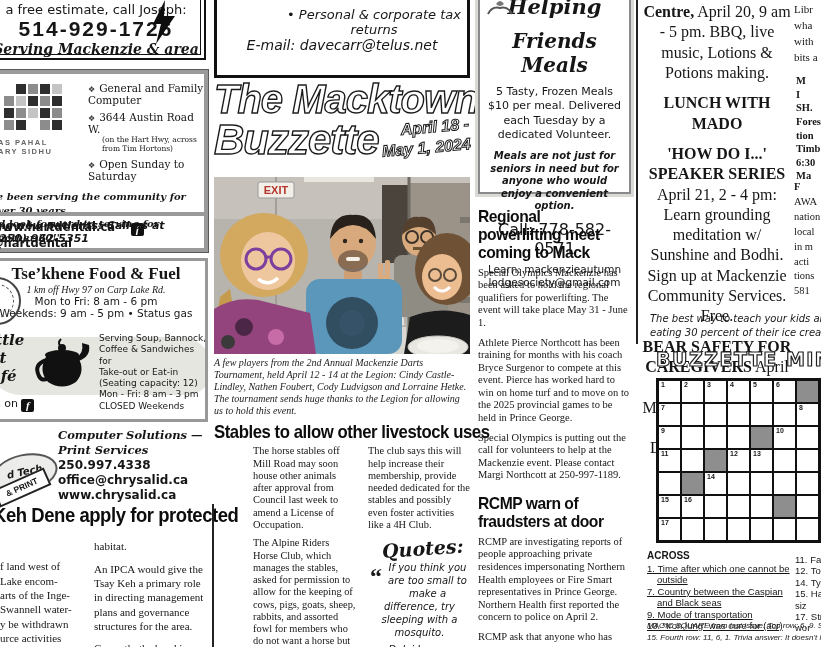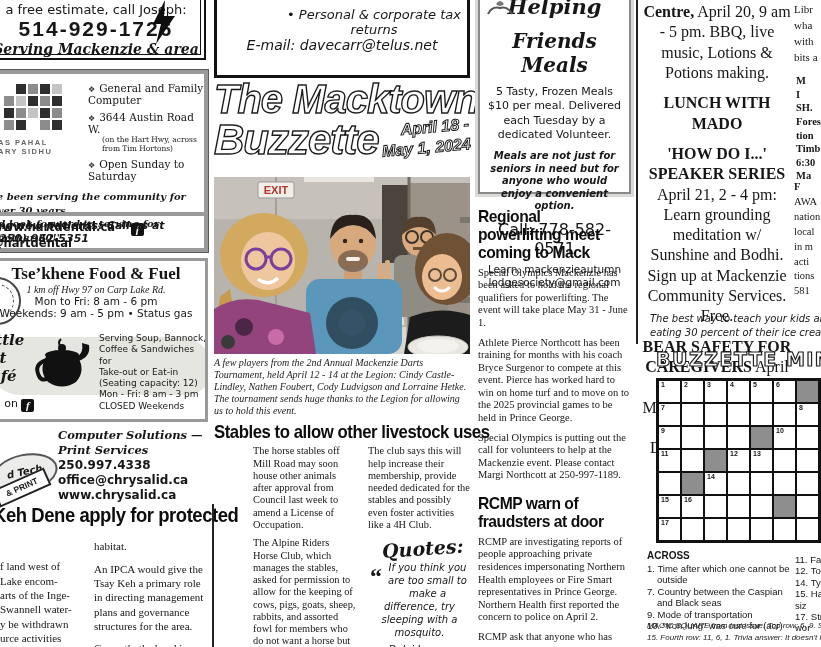--- a/index.html
+++ b/index.html
@@ -106,21 +106,21 @@
   #joke div{white-space:nowrap;}
   #cw-title{left:656px;top:348px;font:bold 19px "DejaVu Sans",sans-serif;letter-spacing:1.5px;color:#fff;
       -webkit-text-stroke:1.2px #222;white-space:nowrap;}
   #cw-grid{left:656px;top:378px;display:grid;grid-template-columns:repeat(7,21px);grid-auto-rows:21px;
       gap:2px;background:#111;border:3px solid #111;width:max-content;}
   .cw-cell{background:#fff;position:relative;}
   .cw-cell.shaded{background:#8e8e8e;}
   .cw-n{position:absolute;left:2px;top:0;font:bold 7px "Liberation Sans",sans-serif;}
   #across{left:647px;top:550px;width:150px;font:9.5px "Liberation Sans",sans-serif;line-height:1.2;}
   #across .ah{font-weight:bold;font-size:10px;margin-bottom:1px;}
-  #across .frag{padding-left:10px;text-indent:-10px;}
+  #across .frag{padding-left:10px;text-indent:-10px;text-decoration:underline;}
   #across-right{left:795px;top:554px;font:9.5px "Liberation Sans",sans-serif;line-height:1.2;white-space:nowrap;}
   #magic{left:647px;top:620px;width:240px;font:italic 8px "Liberation Sans",sans-serif;line-height:1.45;color:#222;}
   #magic div{white-space:nowrap;}
   
   .fragcol{white-space:nowrap;}
   #fragtop{left:794px;top:2px;font-size:11px;line-height:1.45;}
   #fragmid{left:796px;top:74px;font-weight:bold;font-size:10.5px;line-height:1.3;}
   #fraglow{left:794px;top:180px;font-size:10.5px;line-height:1.42;}
   #fraglow .frag:first-child{font-weight:bold;}
 </style>

